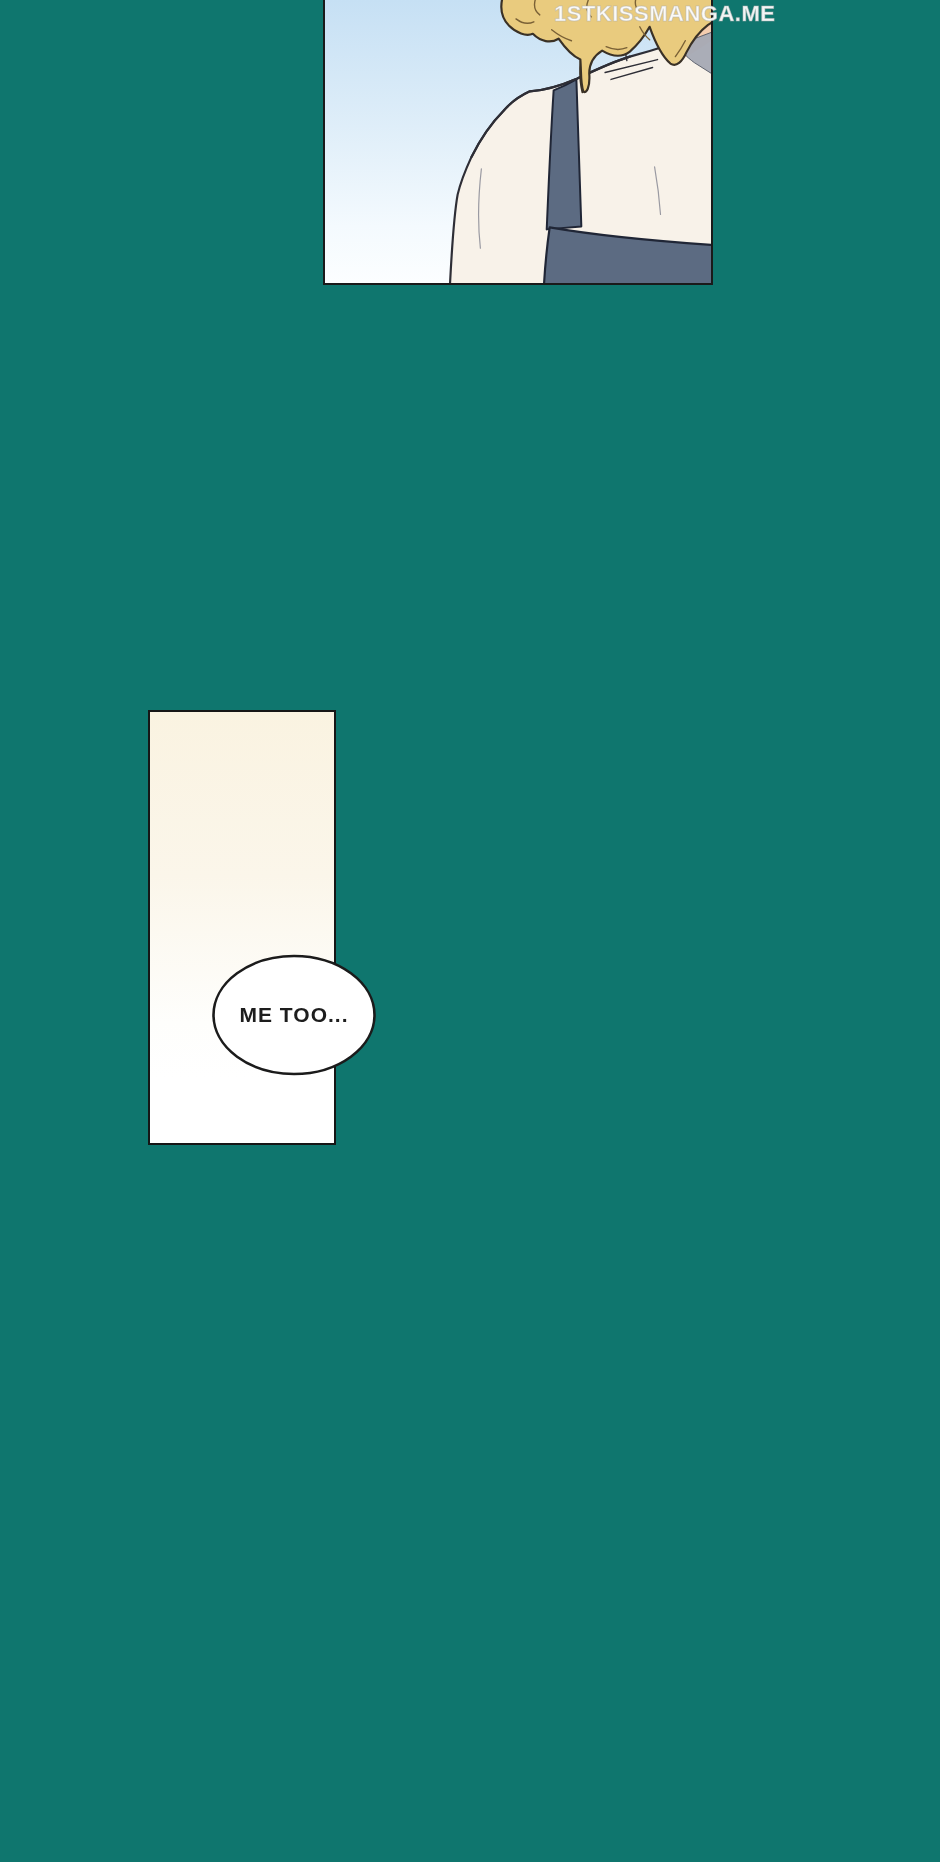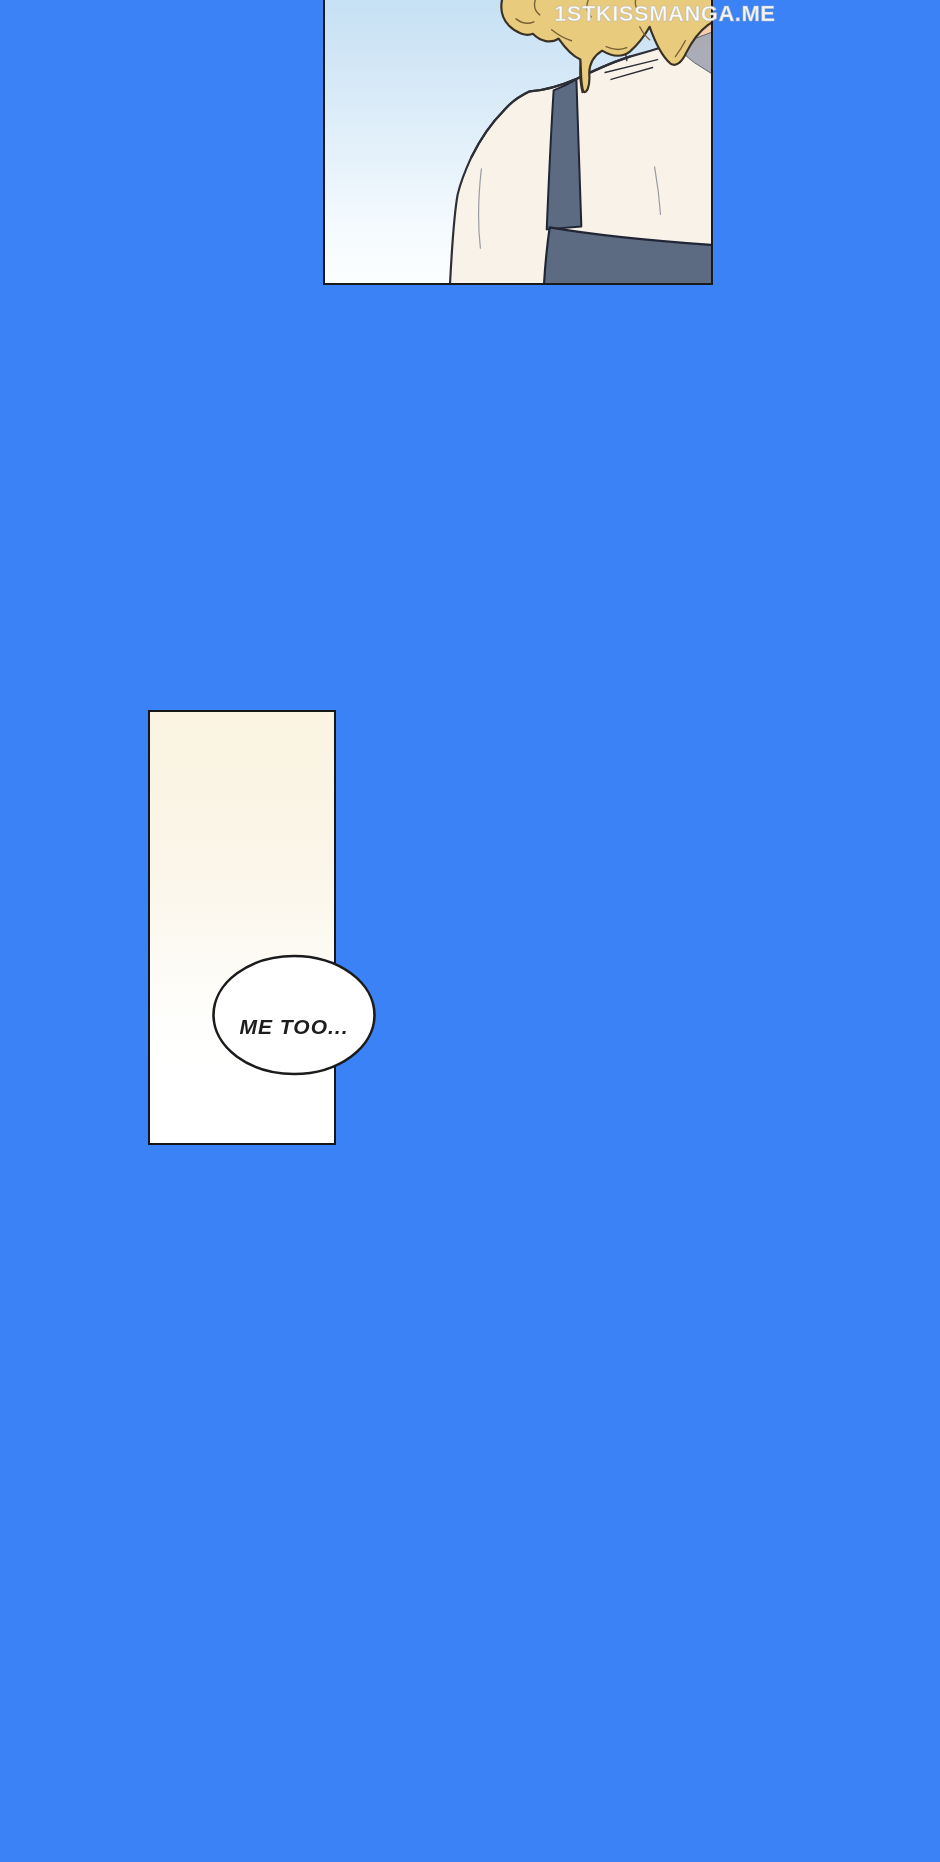--- a/index.html
+++ b/index.html
@@ -1,20 +1,20 @@
 <!DOCTYPE html>
 <html><head>
 <meta charset="utf-8">
 <style>
   html, body { margin: 0; padding: 0; background: #ffffff; }
   .page {
     position: relative;
     width: 940px;
     height: 1862px;
-    background: #3b82f6;
+    background: #0f766e;
     overflow: hidden;
     font-family: "Liberation Sans", sans-serif;
   }
 
   
   .panel1 {
     position: absolute;
     left: 323px; top: 0;
     width: 390px; height: 285px;
     box-sizing: border-box;
@@ -52,28 +52,27 @@
   
   .bubble {
     position: absolute;
     left: 209px; top: 952px;
     width: 170px; height: 126px;
     z-index: 6;
   }
   .bubble svg { display: block; width: 100%; height: 100%; }
   .bubble-text {
     position: absolute;
-    left: 0; top: 12px;
+    left: 0; top: 0;
     width: 100%; height: 100%;
     display: flex;
     align-items: center;
     justify-content: center;
     font-size: 21px;
     font-weight: bold;
-    font-style: italic;
     letter-spacing: 1px;
     color: #1d1d1d;
     white-space: nowrap;
   }
 </style>
 </head>
 <body>
 
 <div class="page">
 

